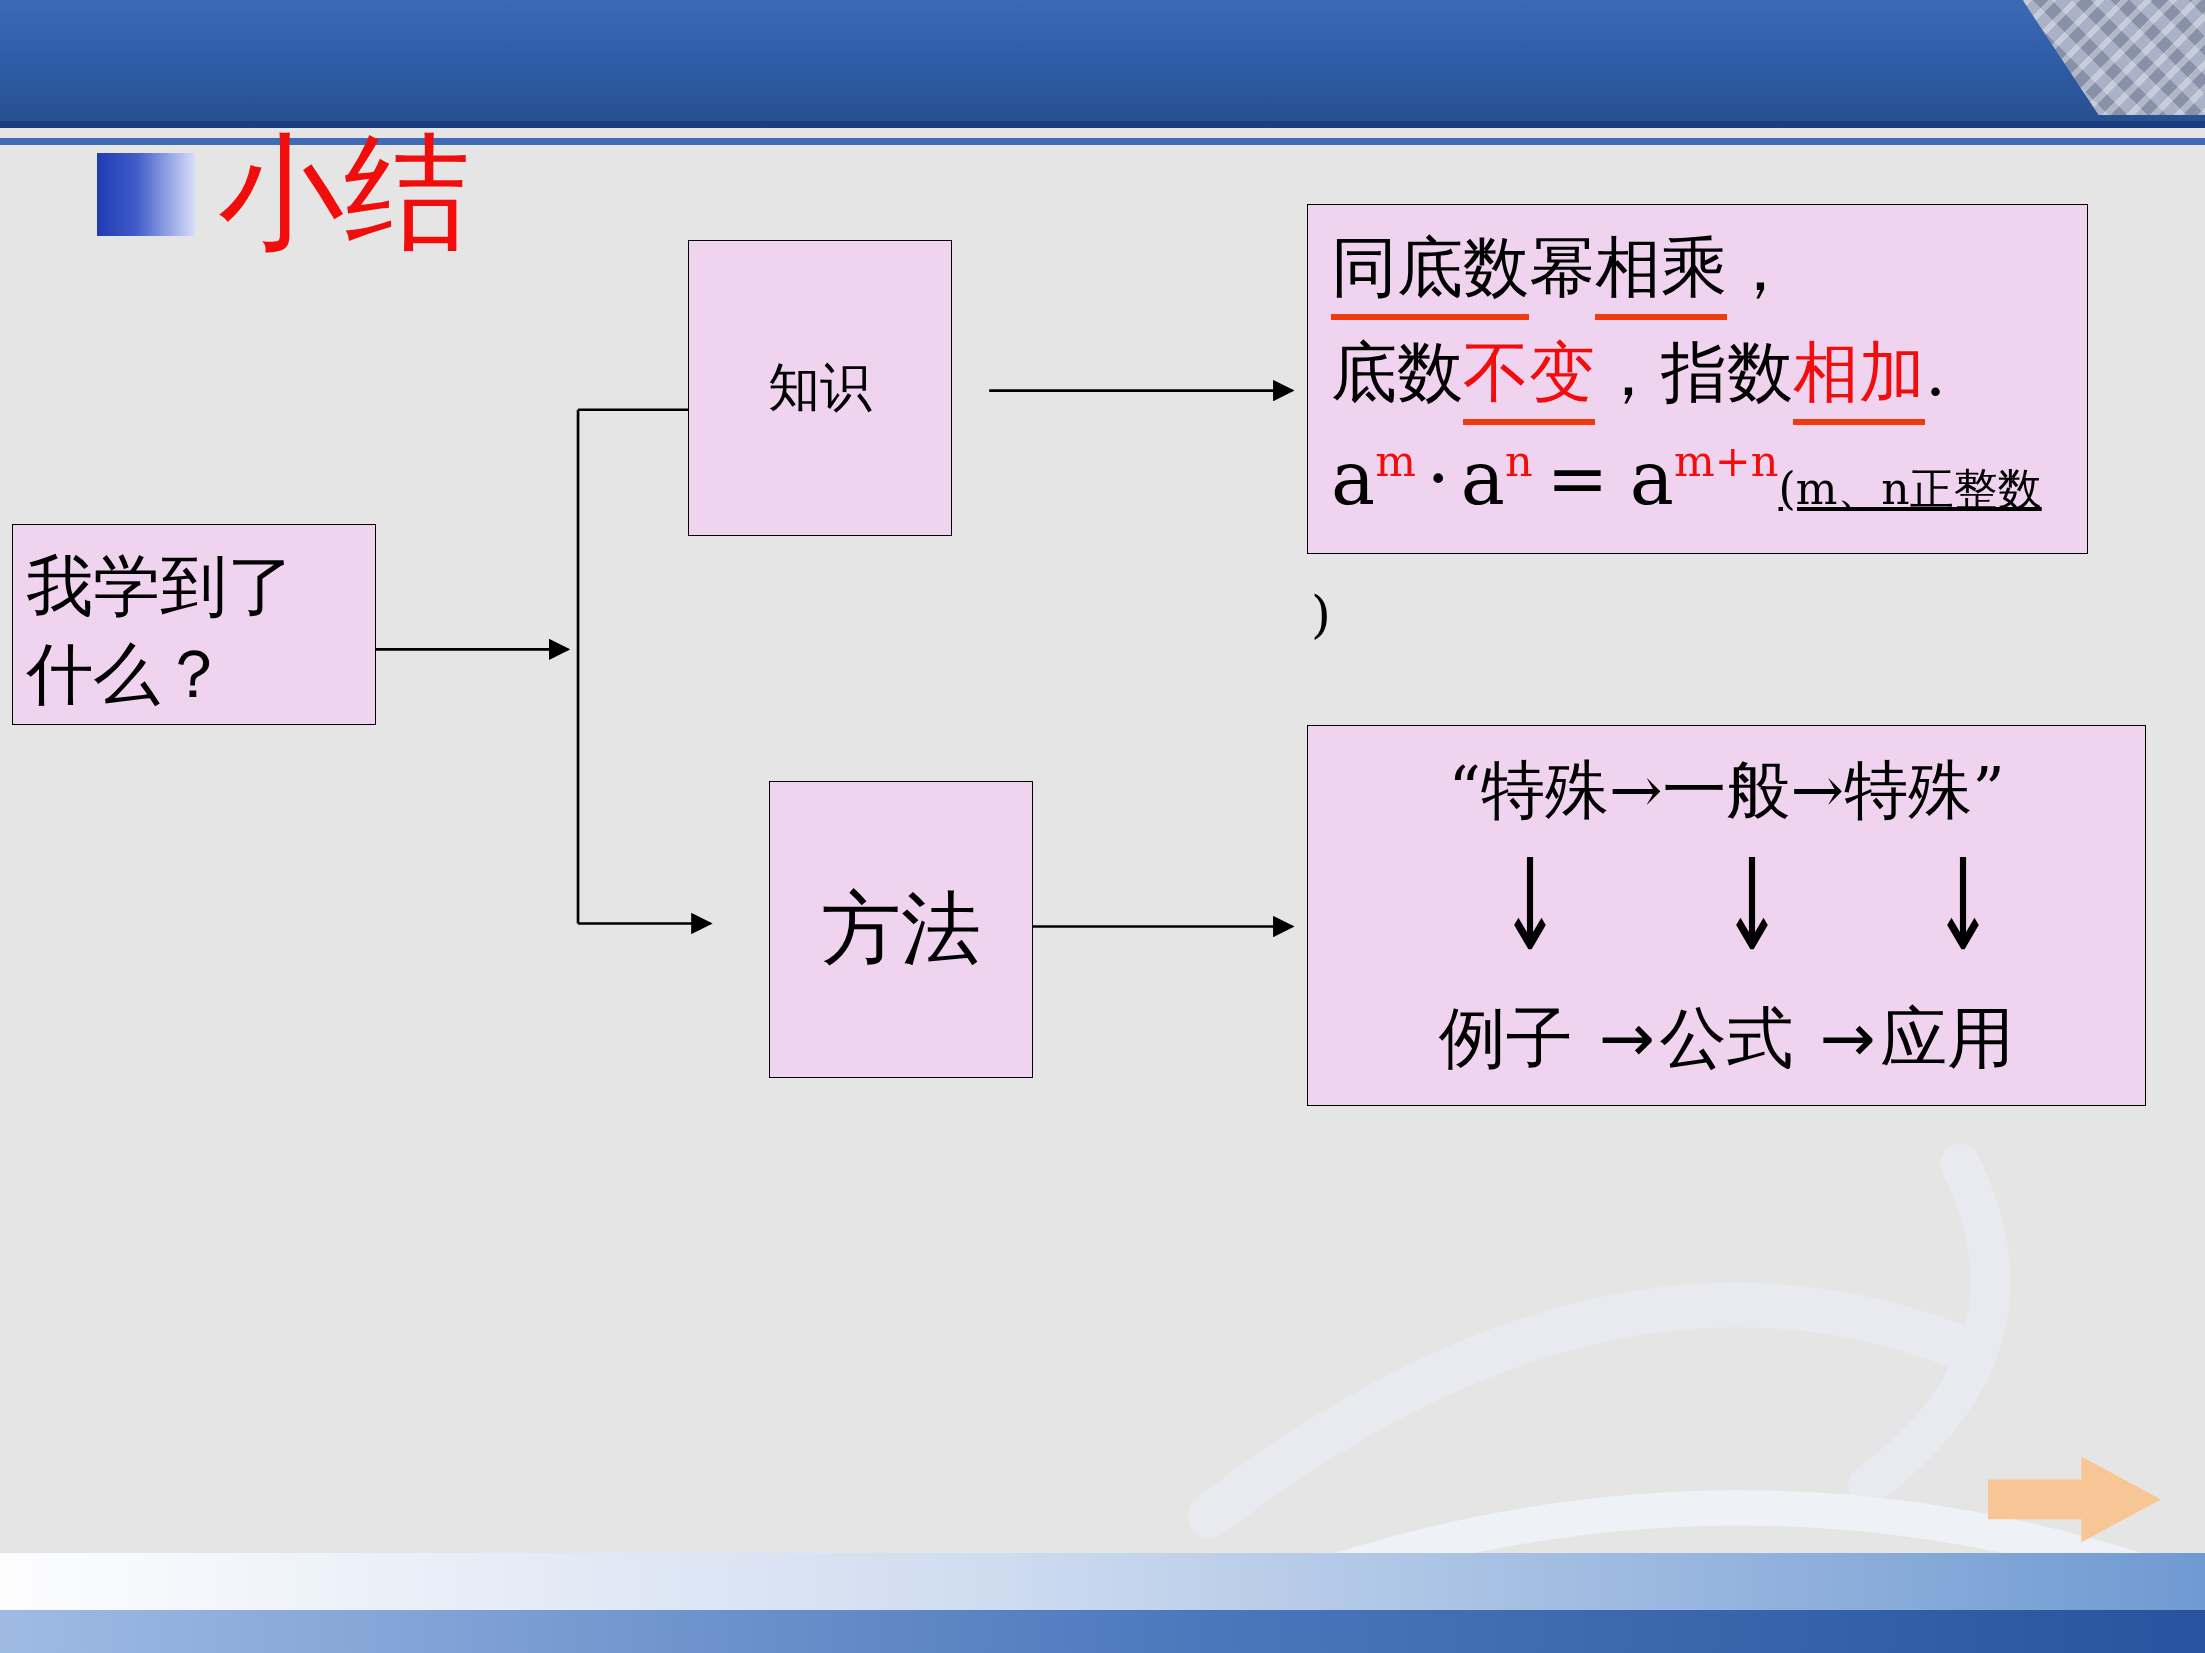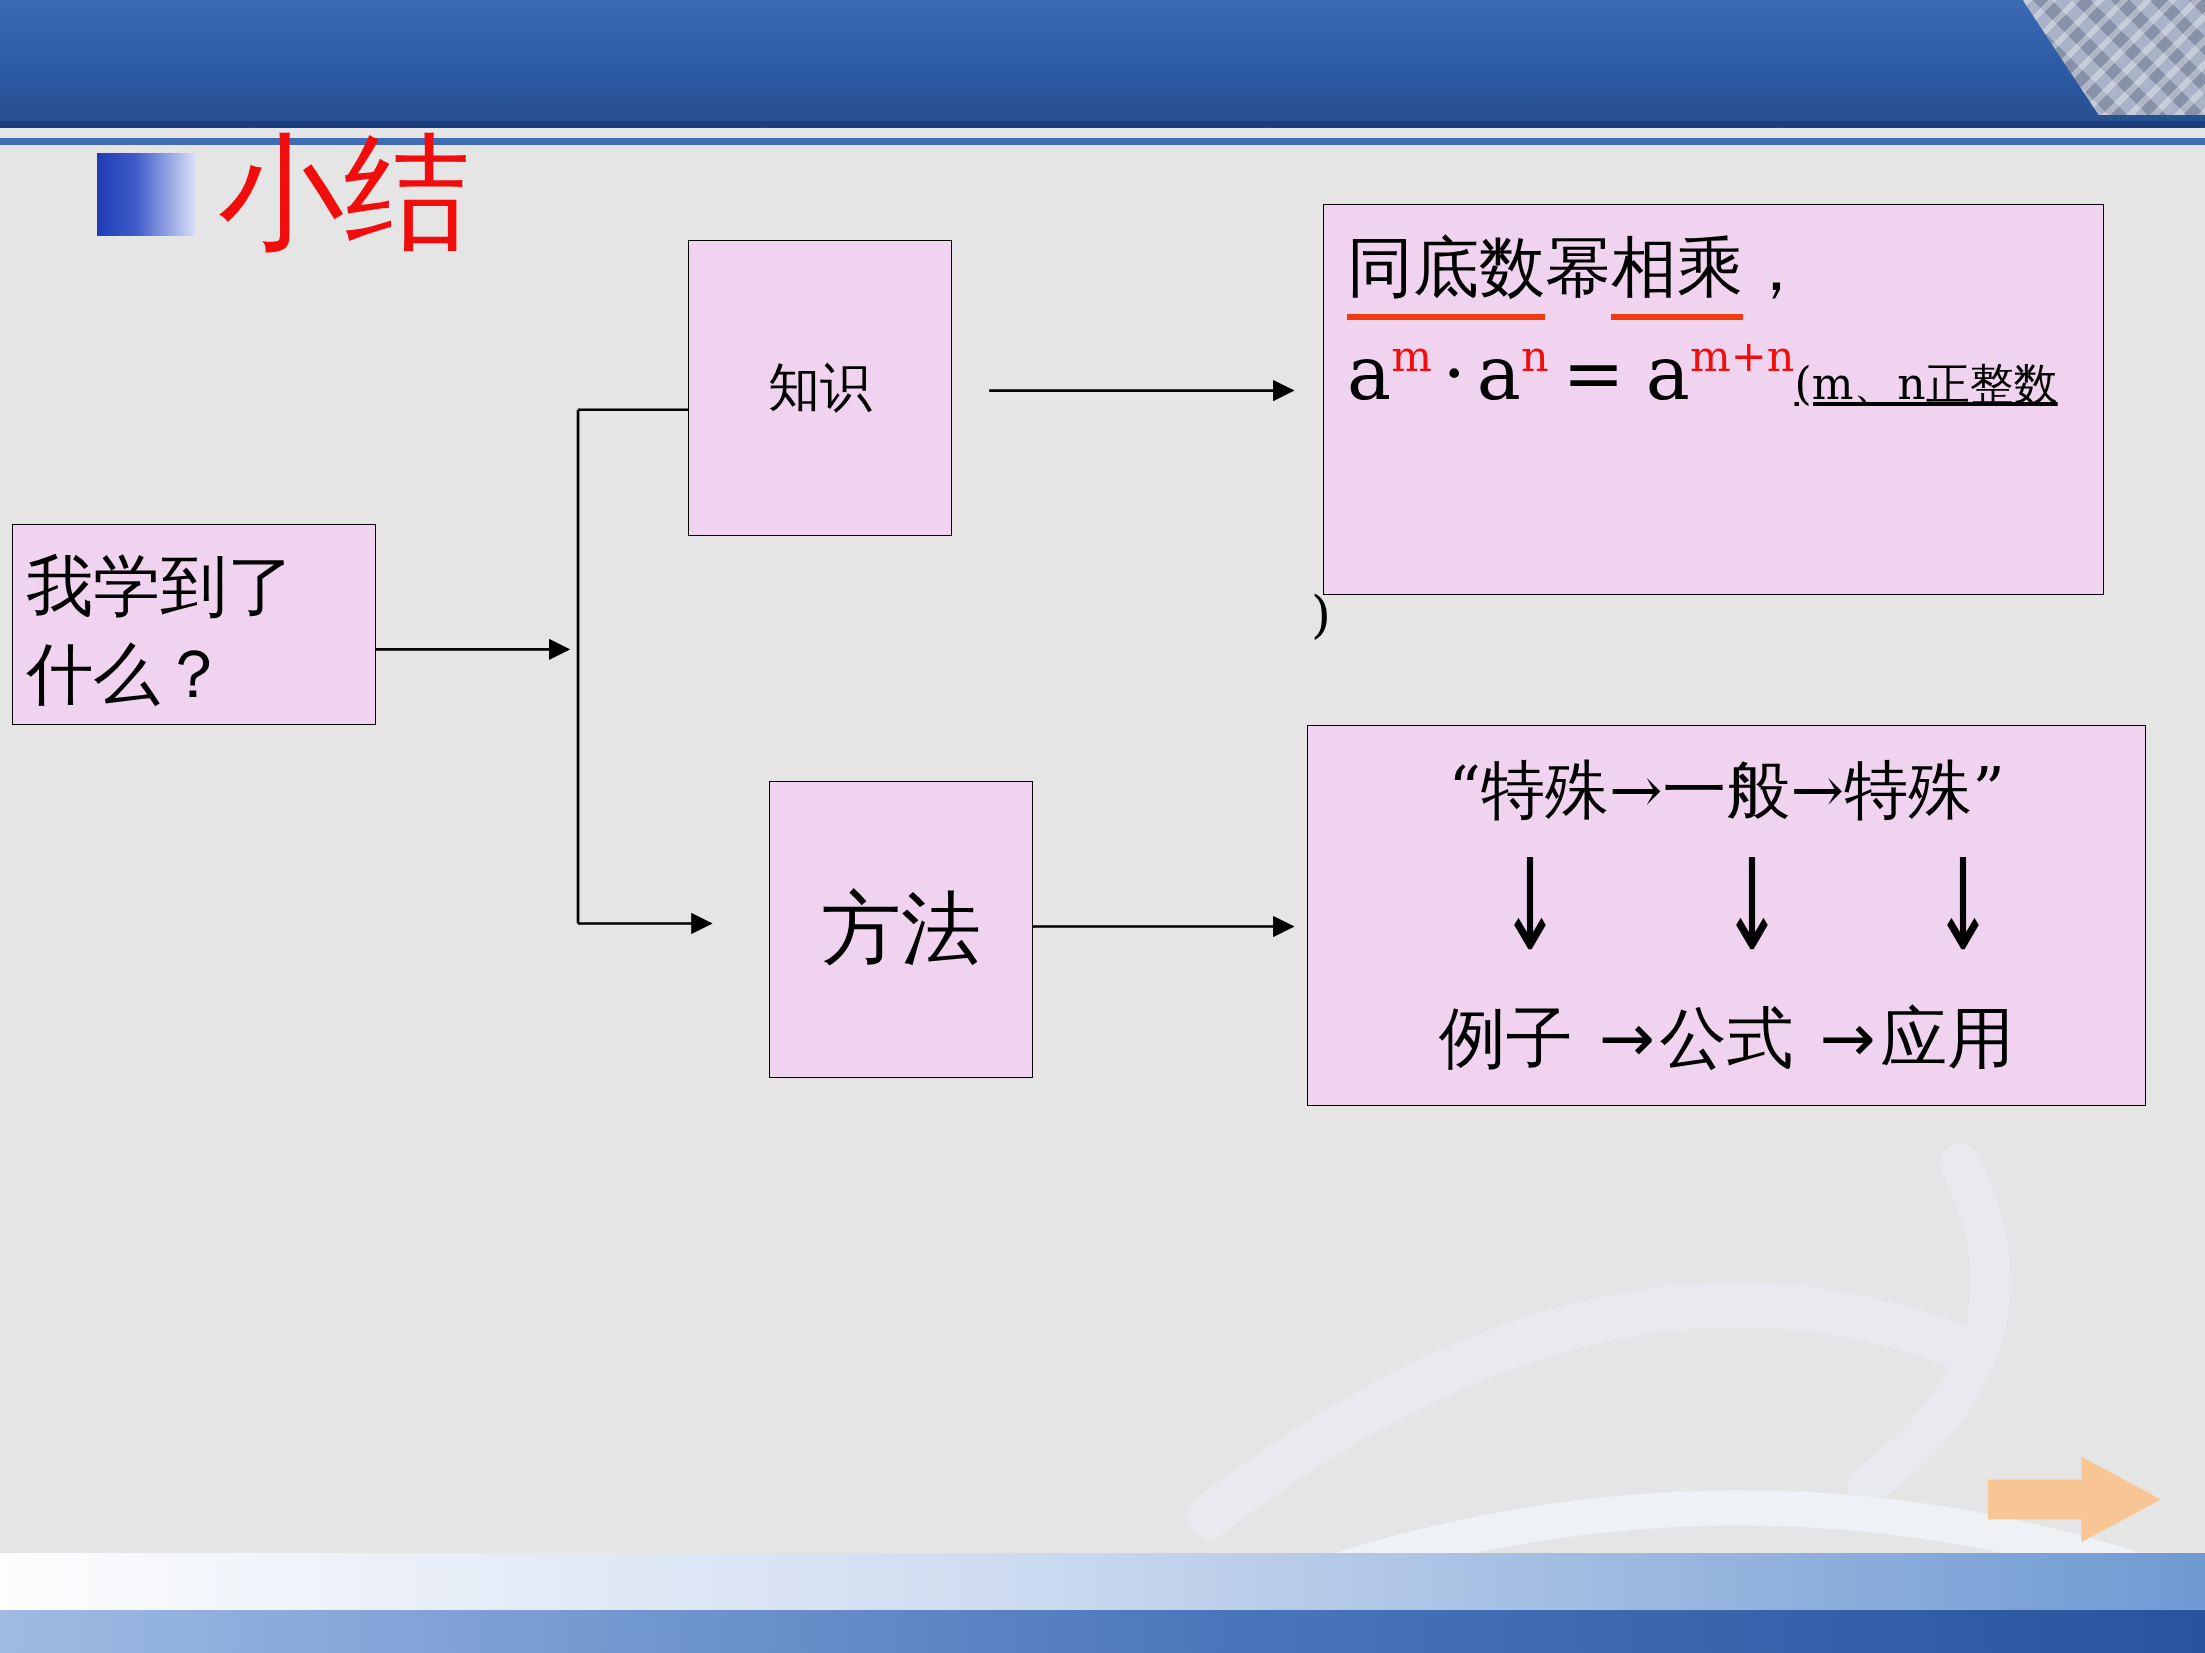--- a/index.html
+++ b/index.html
@@ -34,21 +34,21 @@
   .page-title{position:absolute;left:218px;top:124px;margin:0;
     font-size:126px;line-height:1.1;font-weight:400;color:#f20d0d;}
   
   .pink-box{position:absolute;background:#f0d3ef;border:1.5px solid #000;box-sizing:border-box;color:#000;}
   .left-box{left:11.5px;top:524px;width:364px;height:201px;
     font-size:67px;line-height:1.32;padding:17px 0 0 13.8px;}
   .k-box{left:688px;top:240px;width:264px;height:296px;
     display:flex;align-items:center;justify-content:center;font-size:52px;}
   .m-box{left:725px;top:781px;width:264px;height:297px;
     display:flex;align-items:center;justify-content:center;font-size:80px;margin-left:44px;}
-  .kr-box{left:1307px;top:204px;width:781px;height:391px;padding:26px 23px;overflow:visible;margin-left:16px;}
+  .kr-box{left:1307px;top:204px;width:781px;height:350px;padding:26px 23px;overflow:visible;}
   .mr-box{left:1307px;top:725px;width:839px;height:381px;}
   
   .kr-line{font-size:66px;line-height:1.12;margin:0 0 31px 0;white-space:nowrap;}
   .kr-formula{font-size:74px;line-height:1.0;margin:10.7px 0 0 0;white-space:nowrap;}
   .ul{border-bottom:6.9px solid #f03a10;padding-bottom:7.7px;}
   .red{color:#f20d0d;}
   .sup{font-size:43px;position:relative;top:-27.6px;color:#f20d0d;}
   .f-dot{margin:0 10.7px;}
   .f-eq{margin:0 21.4px 0 13.8px;}
   .note{font-size:44px;text-decoration:underline;}
@@ -113,20 +113,23 @@
     <span>知识</span>
   </div>
   <div class="pink-box m-box">
     <span>方法</span>
   </div>
 
   <div class="pink-box kr-box">
     <div class="kr-line">
       <span class="ul">同底数</span><span>幂</span><span class="ul">相乘</span><span>，</span>
     </div>
+    <div class="kr-line">
+      <span>底数</span><span class="red ul">不变</span><span>，指数</span><span class="red ul">相加</span><span>.</span>
+    </div>
     <div class="kr-formula">
       <span>a</span><span class="sup">m</span><span class="f-dot">·</span><span>a</span><span class="sup">n</span><span class="f-eq">=</span><span>a</span><span class="sup">m+n</span><span class="note">(m、n正整数</span>
     </div>
   </div>
   <span class="close-paren">)</span>
 
   <div class="pink-box mr-box">
     <div class="mr-line1">“特殊→一般→特殊”</div>
     <span class="down-arrow da1">↓</span>
     <span class="down-arrow da2">↓</span>

